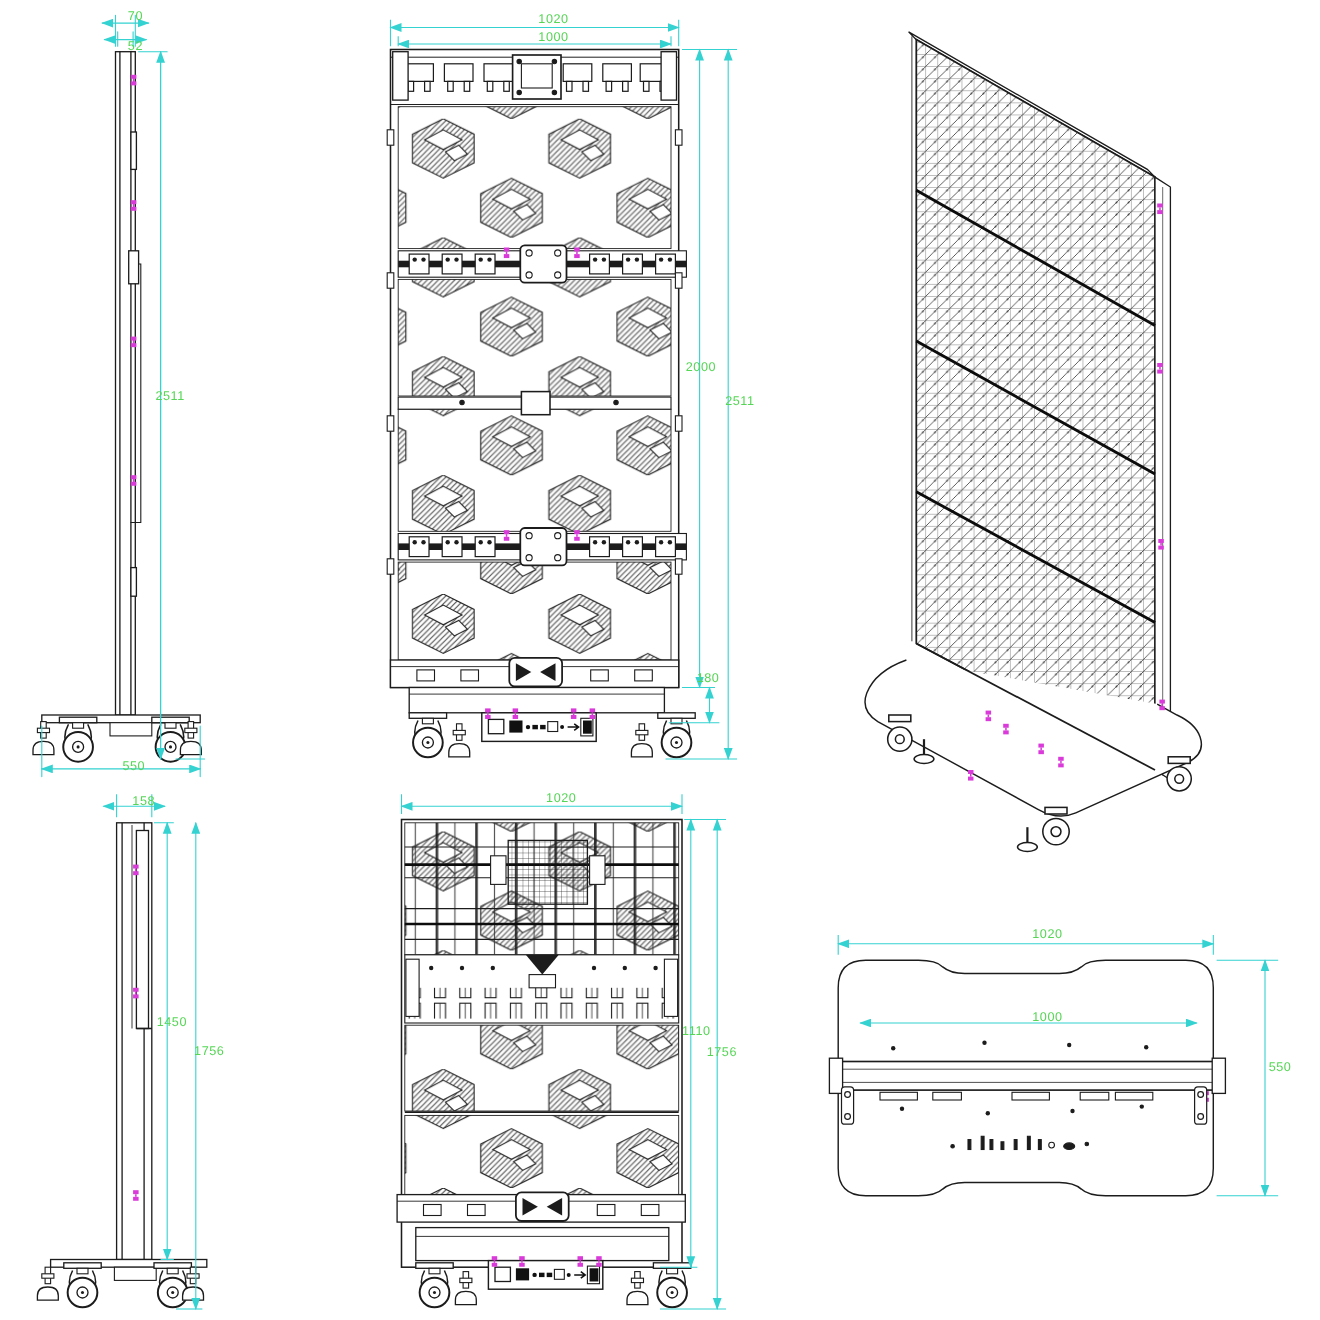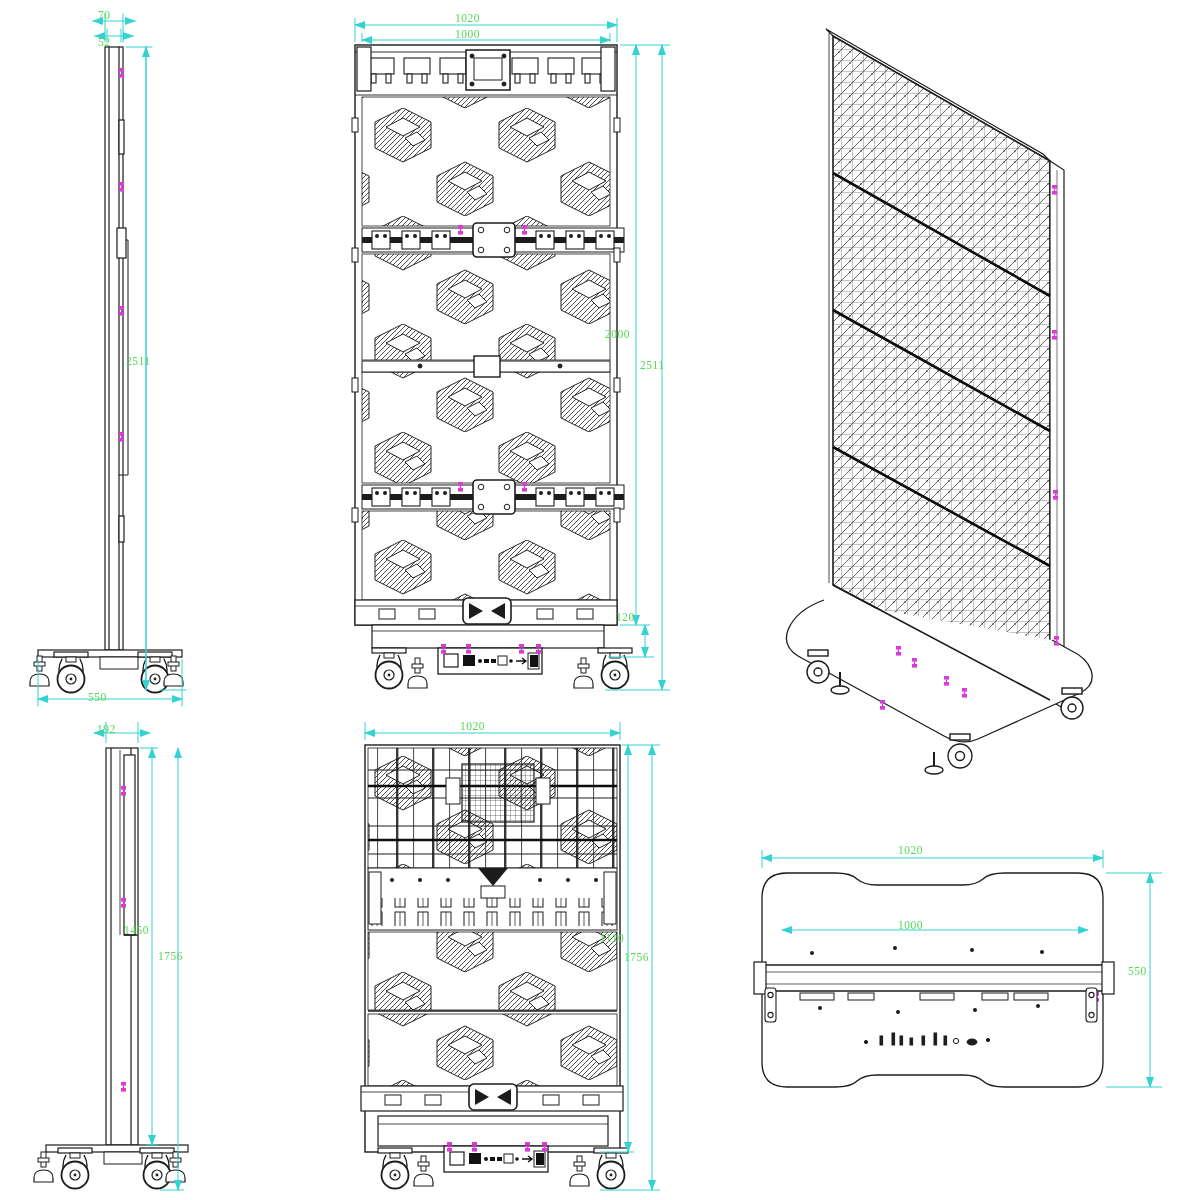--- a/index.html
+++ b/index.html
@@ -1,20 +1,20 @@
 <!DOCTYPE html>
 <html><head>
 <meta charset="utf-8">
 <style>
   html,body{margin:0;padding:0;background:#fff;}
   .canvas{position:relative;width:1200px;height:1200px;background:#fff;overflow:hidden;
           font-family:"DejaVu Sans Mono", monospace;}
   .canvas svg.base{position:absolute;left:0;top:0;}
-  .dim{position:absolute;font-size:11.5px;line-height:12px;color:#55d655;text-align:left;
-       letter-spacing:0.5px;z-index:3;font-family:Liberation Serif, serif;}
+  .dim{position:absolute;font-size:11.5px;line-height:12px;color:#55d655;text-align:right;
+       letter-spacing:0.5px;z-index:3;font-family:Liberation Sans, sans-serif;}
 </style>
 </head>
 <body>
 
 <div class="canvas">
 
 <svg class="base" width="1200" height="1200" viewBox="0 0 1200 1200">
 <defs>
   <marker id="arr" orient="auto-start-reverse" markerWidth="11" markerHeight="8" refX="10" refY="4">
     <path d="M0,0L11,4L0,8z" fill="#35d2d2"></path>
@@ -437,23 +437,23 @@
 
 <span class="dim" style="left:98px;top:9px;width:32px">70</span>
 <span class="dim" style="left:98px;top:36px;width:32px">52</span>
 <span class="dim" style="left:126px;top:355px;width:42px">2511</span>
 <span class="dim" style="left:88px;top:691px;width:44px">550</span>
 
 <span class="dim" style="left:455px;top:12px;width:62px">1020</span>
 <span class="dim" style="left:455px;top:28px;width:62px">1000</span>
 <span class="dim" style="left:605px;top:328px;width:46px">2000</span>
 <span class="dim" style="left:640px;top:359px;width:46px">2511</span>
-<span class="dim" style="left:616px;top:611px;width:38px">120</span>
-
-<span class="dim" style="left:97px;top:723px;width:44px">192</span>
+<span class="dim" style="left:616px;top:611px;width:38px">180</span>
+
+<span class="dim" style="left:97px;top:723px;width:44px">158</span>
 <span class="dim" style="left:124px;top:924px;width:46px">1450</span>
 <span class="dim" style="left:158px;top:950px;width:46px">1756</span>
 
 <span class="dim" style="left:460px;top:720px;width:64px">1020</span>
 <span class="dim" style="left:600px;top:932px;width:46px">1110</span>
 <span class="dim" style="left:624px;top:951px;width:46px">1756</span>
 
 <span class="dim" style="left:898px;top:844px;width:68px">1020</span>
 <span class="dim" style="left:898px;top:919px;width:68px">1000</span>
 <span class="dim" style="left:1128px;top:965px;width:46px">550</span>

